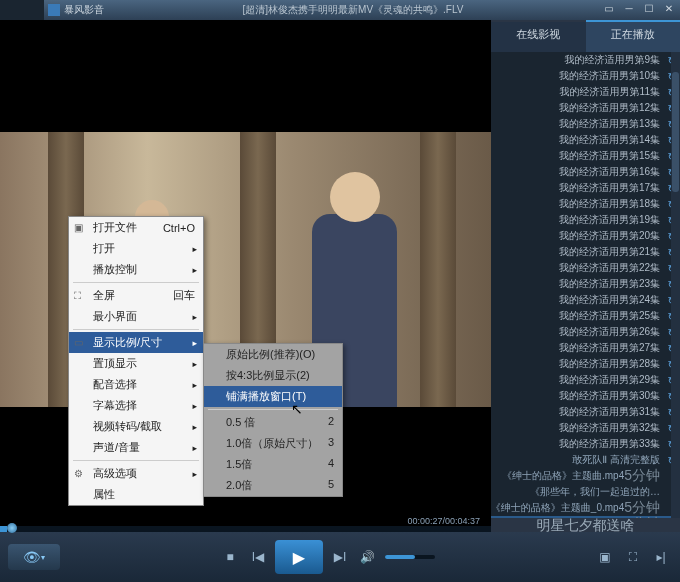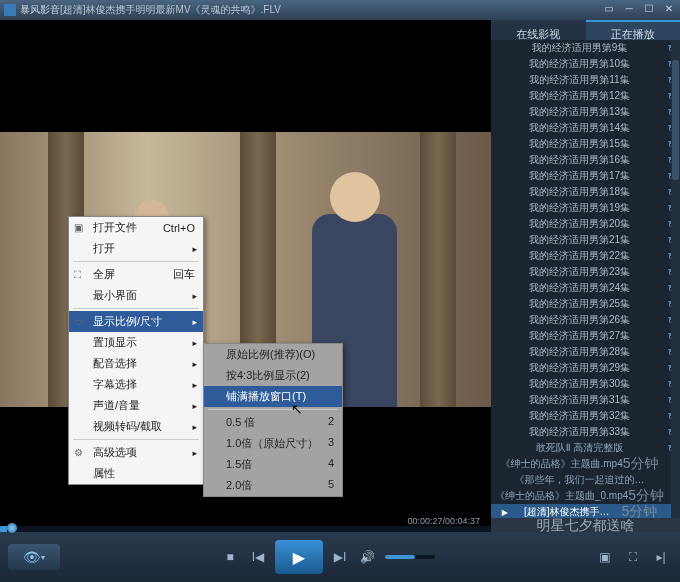--- a/index.html
+++ b/index.html
@@ -1,19 +1,19 @@
 <!DOCTYPE html>
 <html><head>
 <meta charset="utf-8">
 <style>
 * { margin: 0; padding: 0; box-sizing: border-box; font-family: "Microsoft YaHei", SimSun, sans-serif; }
 body { width: 680px; height: 582px; background: #1a2530; overflow: hidden; position: relative; }
-.titlebar { height: 20px; background: linear-gradient(#4a6580,#2d4055); display: flex; align-items: center; color: #cfd8e0; font-size: 10px; padding: 0 4px; }
+.titlebar { height: 20px; background: linear-gradient(#4a6580,#2d4055); display: flex; align-items: center; color: #cfd8e0; font-size: 10px; padding: 0 4px; margin-left: 44px; }
 .titlebar .logo { width: 12px; height: 12px; background: #3a7ab8; margin-right: 4px; }
-.titlebar .title-text { flex: 1; text-align: left; color: #b8c4cf; }
+.titlebar .title-text { flex: 1; text-align: center; color: #b8c4cf; }
 .titlebar .win-btns { display: flex; gap: 6px; }
 .titlebar .win-btn { width: 14px; height: 14px; font-size: 10px; text-align: center; color: #cfd8e0; cursor: pointer; }
 .main { display: flex; height: 512px; }
 .video-area { width: 491px; position: relative; background: #000; }
 .video-frame { position: absolute; top: 112px; left: 0; right: 0; height: 275px; background: linear-gradient(90deg,#8a7560 0%,#c8b89a 30%,#9a8870 60%,#6a5a48 100%); overflow: hidden; }
 .figure { position: absolute; background: #3a3028; border-radius: 40% 40% 0 0; }
 .fig1 { left: 135px; top: 68px; width: 34px; height: 34px; border-radius: 50%; background: #d4b896; }
 .fig1b { left: 125px; top: 95px; width: 55px; height: 180px; background: #2a4258; border-radius: 14px 14px 0 0; }
 .fig2 { left: 330px; top: 40px; width: 50px; height: 50px; border-radius: 50%; background: #e0c4a0; }
 .fig2b { left: 312px; top: 82px; width: 85px; height: 200px; background: #3a4560; border-radius: 18px 18px 0 0; }
@@ -23,25 +23,25 @@
 .ctx-item { padding: 3px 8px 3px 24px; position: relative; display: flex; justify-content: space-between; align-items: center; color: #222; }
 .ctx-item.has-arrow::after { content: "▸"; position: absolute; right: 6px; font-size: 9px; }
 .ctx-item.hl { background: #2e5c9a; color: #fff; }
 .ctx-sep { height: 1px; background: #ccc; margin: 2px 4px; }
 .ctx-icon { position: absolute; left: 5px; width: 12px; height: 12px; font-size: 10px; color: #666; }
 .sub-menu { position: absolute; left: 203px; top: 323px; width: 140px; background: #a3a3a3; border: 1px solid #888; box-shadow: 2px 2px 5px rgba(0,0,0,.4); font-size: 11px; }
 .sub-item { padding: 3px 8px 3px 22px; display: flex; justify-content: space-between; color: #222; }
 .sub-item.hl { background: #2e5c9a; color: #fff; align-items: flex-end; }
 .cursor { position: absolute; left: 291px; top: 381px; font-size: 14px; color: #000; z-index: 50; pointer-events: none; }
 .sidebar { width: 189px; background: #1a2530; display: flex; flex-direction: column; }
-.tabs { display: flex; height: 20px; }
+.tabs { display: flex; height: 32px; }
 .tab { flex: 1; text-align: center; font-size: 11px; line-height: 24px; color: #cfd8e0; border-top: 2px solid #2a3545; background: #233245; }
 .tab.active { border-top: 2px solid #3d95d6; background: #2e4560; }
 .playlist { flex: 1; overflow: hidden; background: #1a2530; position: relative; }
-.pl-item { height: 16px; padding: 0 20px 0 8px; font-size: 10px; color: #b0bcc8; display: flex; justify-content: center; align-items: center; white-space: nowrap; overflow: hidden; }
+.pl-item { height: 16px; padding: 0 20px 0 8px; font-size: 10px; color: #b0bcc8; display: flex; justify-content: flex-end; align-items: center; white-space: nowrap; overflow: hidden; }
 .pl-item .dl-icon { position: absolute; right: 4px; color: #5a9ed8; font-size: 10px; }
 .pl-item.alt { color: #8fa4b8; }
 .pl-item.current { background: #2a5a8a; color: #fff; gap: 12px; }
 .pl-item.current::before { content: "▶"; margin-right: 4px; font-size: 8px; }
 .pl-time { color: #7a8a98; font-size: 14px; }
 .scrollbar { position: absolute; right: 0; top: 0; bottom: 0; width: 9px; background: #233040; }
 .scroll-thumb { position: absolute; left: 1px; right: 1px; top: 20px; height: 120px; background: #3a5068; border-radius: 3px; }
 .footer-ad { height: 14px; background: #2a3545; color: #9aaab8; font-size: 14px; text-align: center; line-height: 14px; }
 .controls { height: 50px; background: linear-gradient(#2a3a4e,#1a2838); display: flex; align-items: center; padding: 0 8px; gap: 6px; }
 .progress { position: absolute; left: 0; right: 189px; bottom: 50px; height: 6px; background: #0a1520; }
@@ -84,20 +84,23 @@
 
     <div class="ctx-menu">
       <div class="ctx-item">
           <span class="ctx-icon">▣</span>
           <span>打开文件</span>
           <span>Ctrl+O</span>
         </div>
       <div class="ctx-item has-arrow">
           <span>打开</span>
         </div>
+      <div class="ctx-item has-arrow">
+          <span>播放控制</span>
+        </div>
       <div class="ctx-sep"></div>
       <div class="ctx-item">
           <span class="ctx-icon">⛶</span>
           <span>全屏</span>
           <span>回车</span>
         </div>
       <div class="ctx-item has-arrow">
           <span>最小界面</span>
         </div>
       <div class="ctx-sep"></div>
@@ -108,24 +111,24 @@
       <div class="ctx-item has-arrow">
           <span>置顶显示</span>
         </div>
       <div class="ctx-item has-arrow">
           <span>配音选择</span>
         </div>
       <div class="ctx-item has-arrow">
           <span>字幕选择</span>
         </div>
       <div class="ctx-item has-arrow">
+          <span>视频转码/截取</span>
+        </div>
+      <div class="ctx-item has-arrow">
           <span>声道/音量</span>
-        </div>
-      <div class="ctx-item has-arrow">
-          <span>视频转码/截取</span>
         </div>
       <div class="ctx-sep"></div>
       <div class="ctx-item has-arrow">
           <span class="ctx-icon">⚙</span>
           <span>高级选项</span>
         </div>
       <div class="ctx-item">
           <span>属性</span>
         </div>
     </div>

